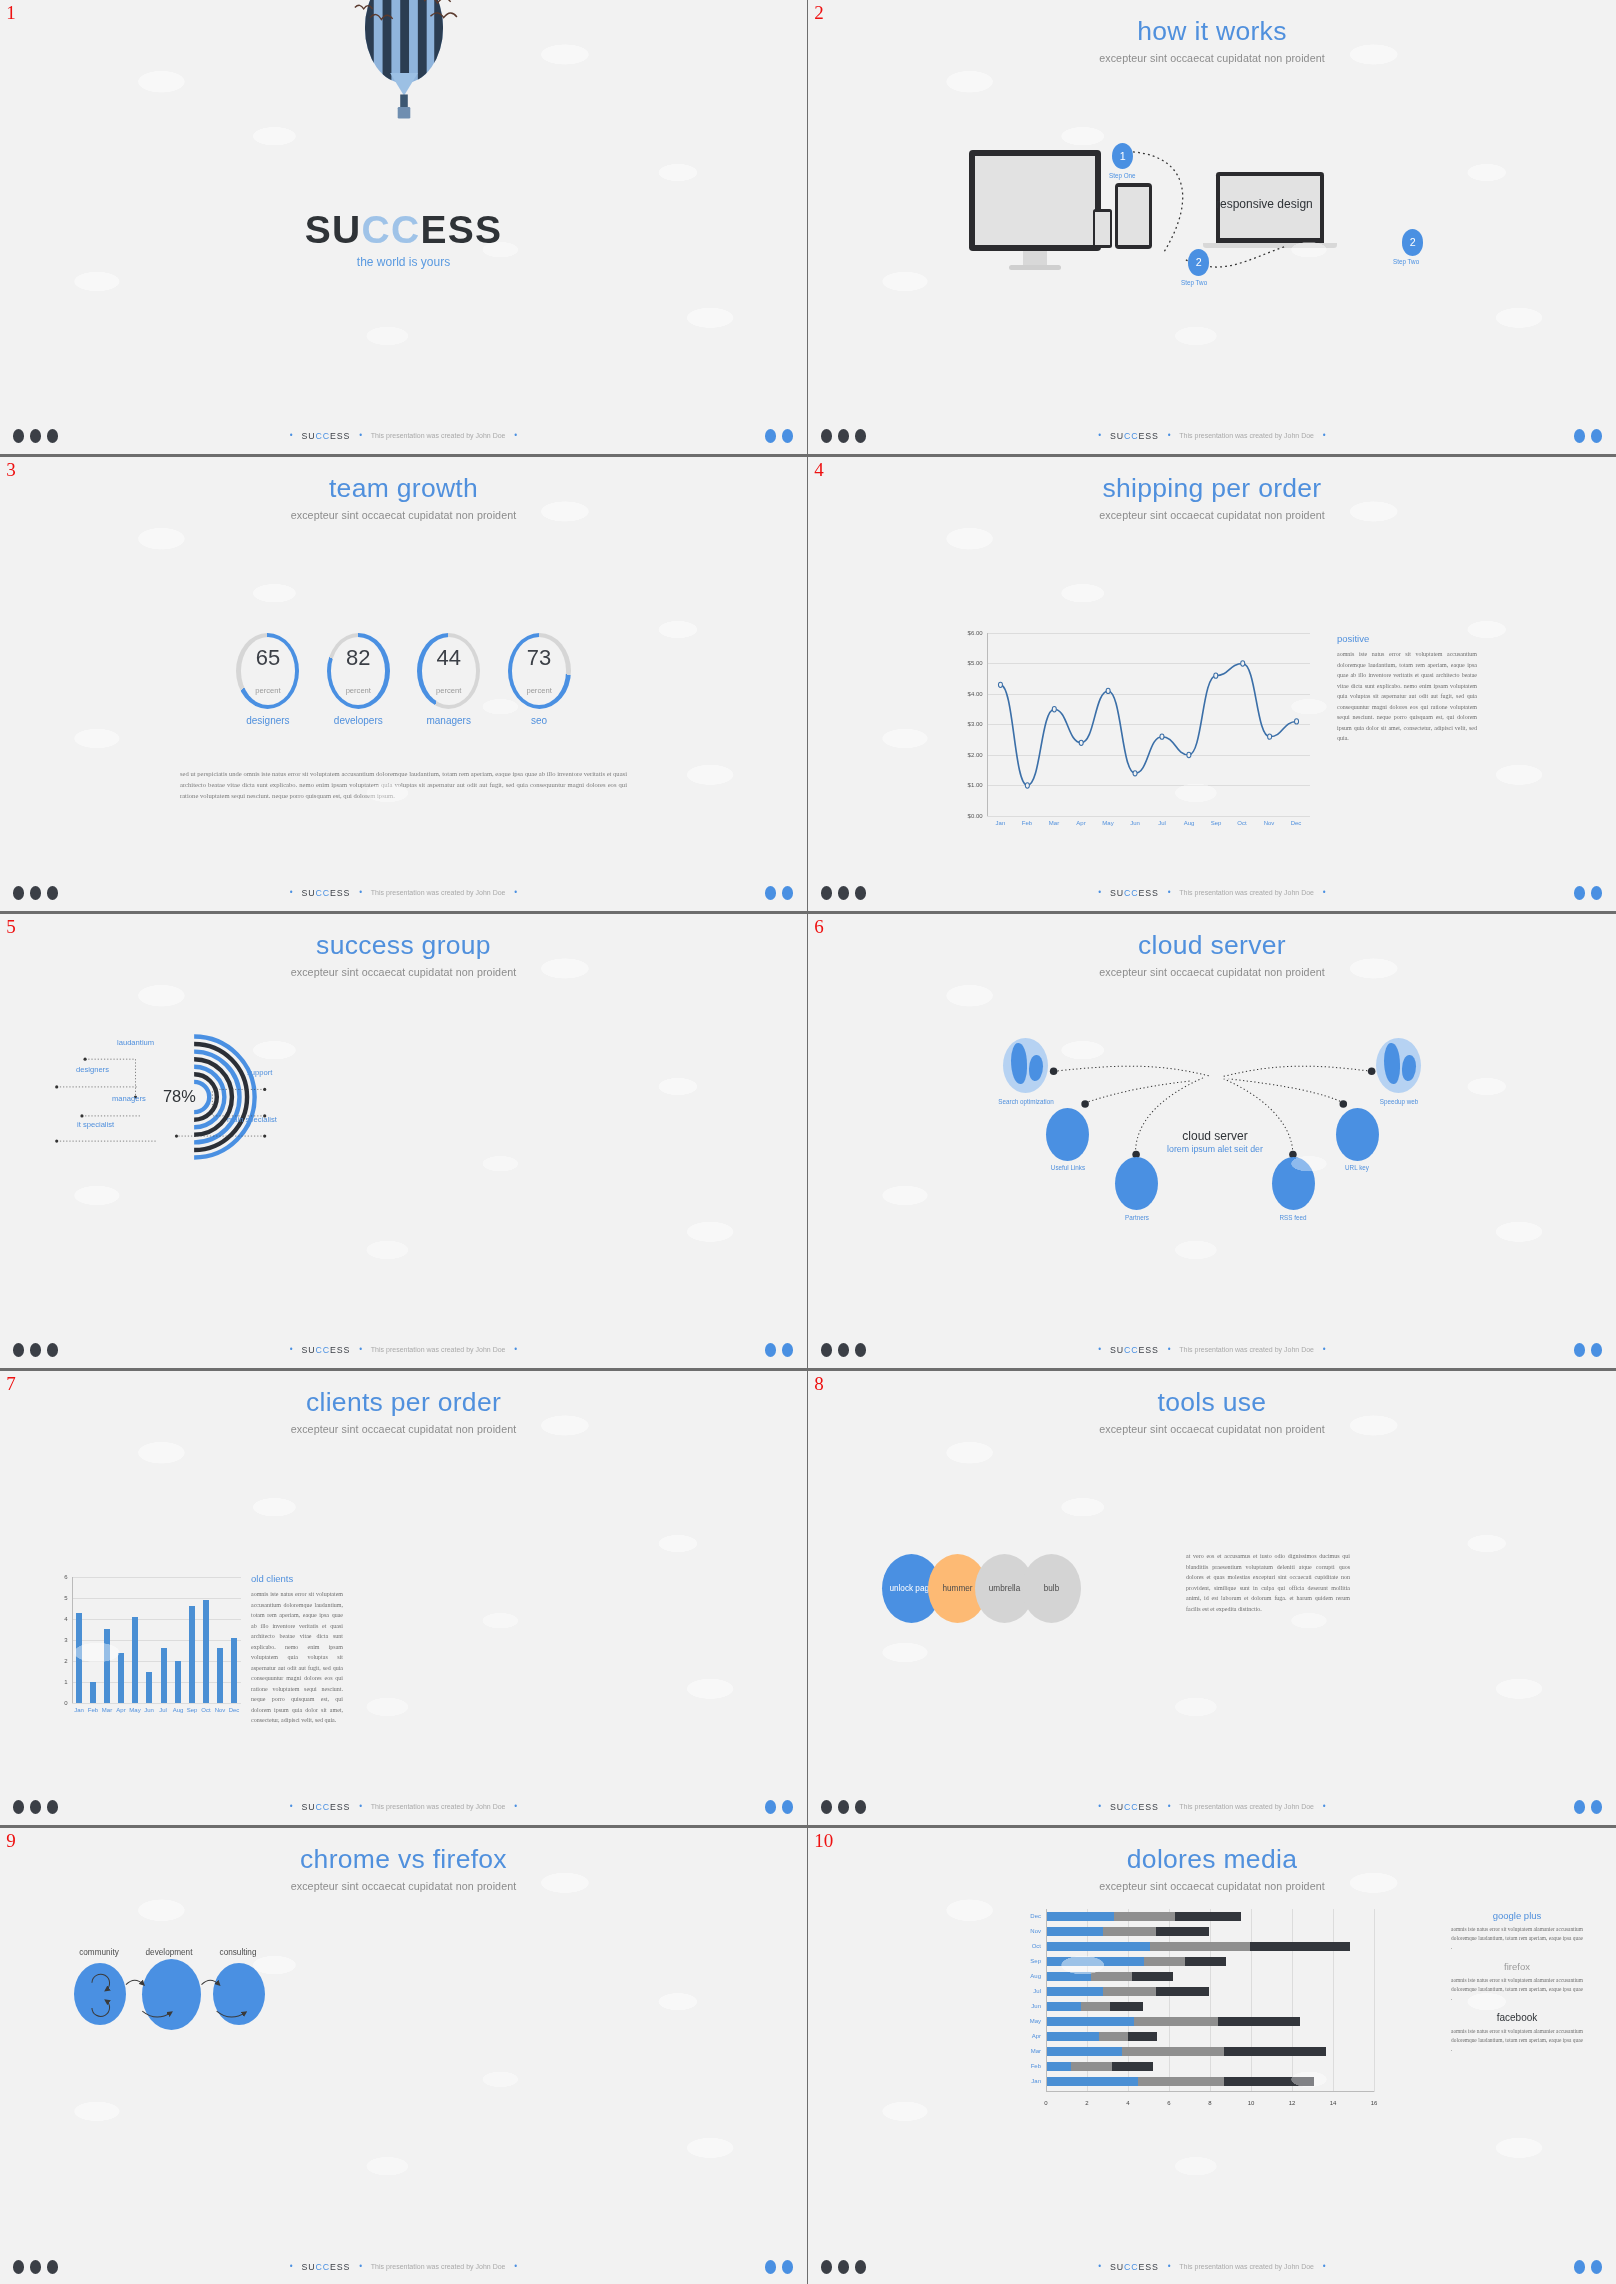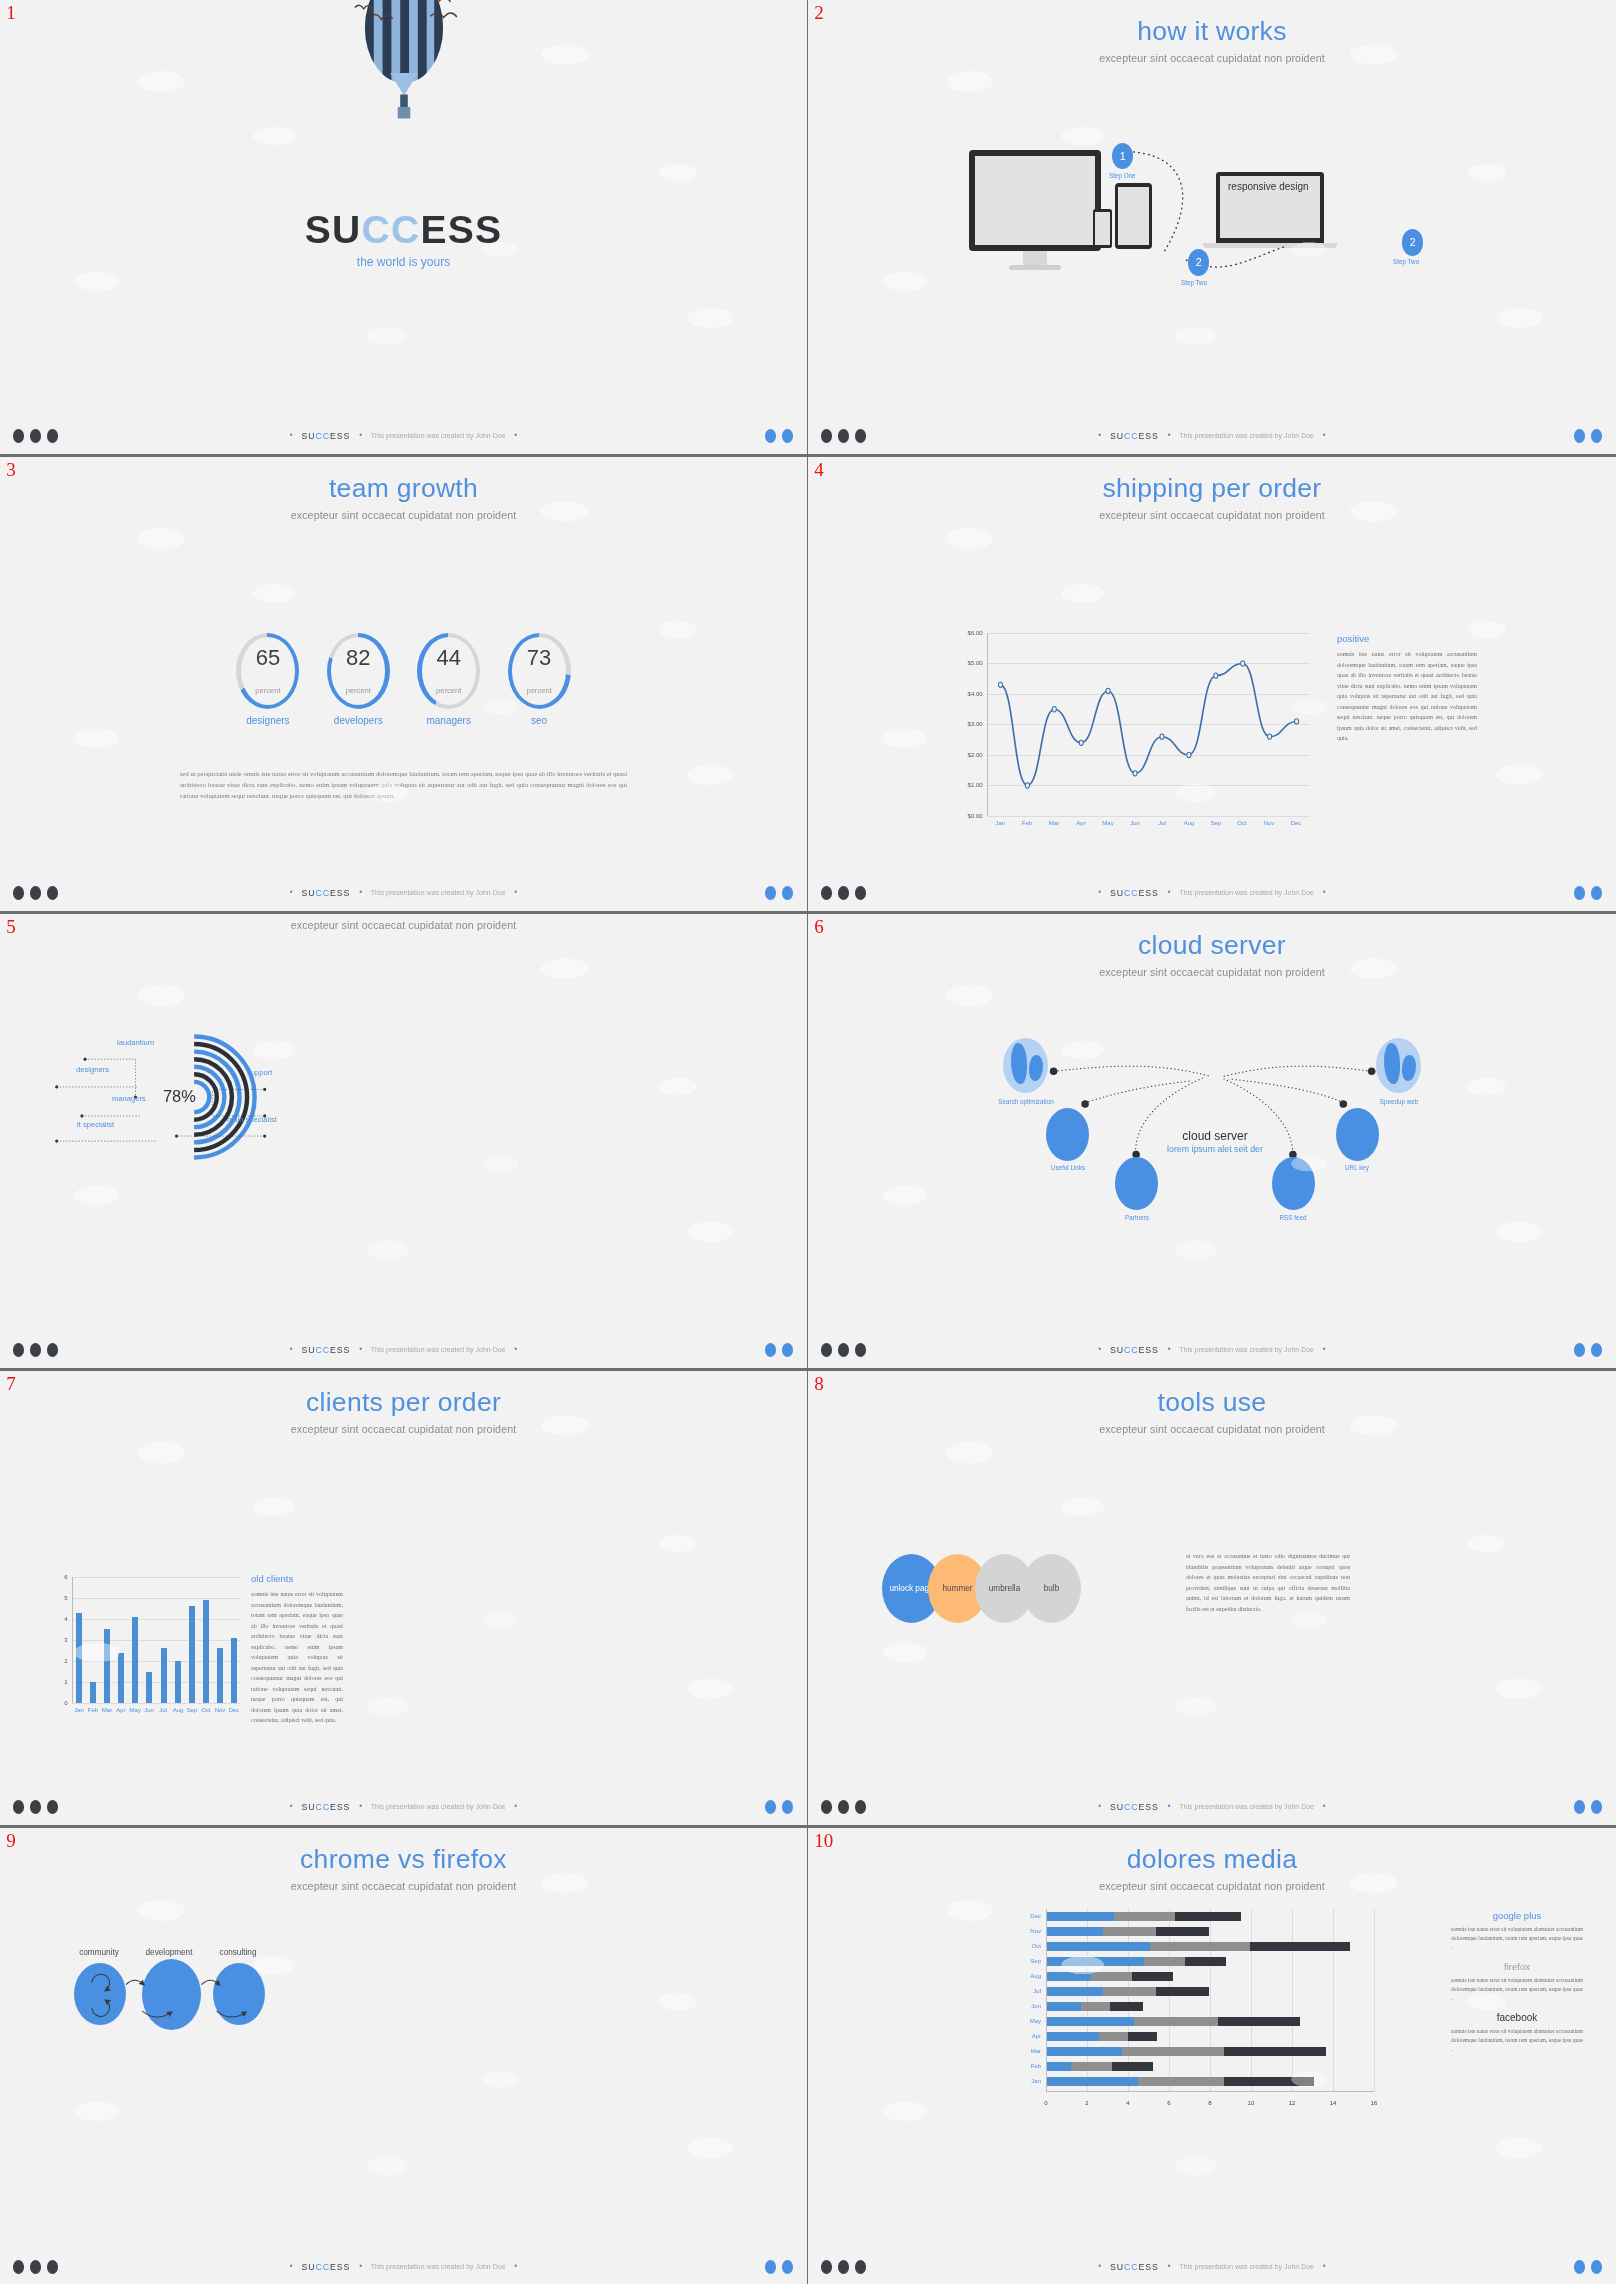--- a/index.html
+++ b/index.html
@@ -104,21 +104,21 @@
   .laptop { position: absolute; left: 408px; top: 26.5px; }
   .lap-screen { width: 108px; height: 71px; background: #2b2b2e; border-radius: 3.2px 3.2px 0 0; padding: 4.4px; }
   .lap-inner { width: 100%; height: 100%; background: #e2e2e2; }
   .lap-base { width: 134px; height: 5.7px; background: #d8d8d8; border-radius: 0 0 3.2px 3.2px; margin-left: -12.6px; }
   .step-badge {
     position: absolute; width: 21.4px; height: 26.5px; border-radius: 50%;
     background: #4a90e2; color: #fff; font-size: 10.7px;
     display: flex; align-items: center; justify-content: center;
   }
   .step-lbl { position: absolute; font-size: 6.3px; color: #4a90e2; white-space: nowrap; }
-  .resp-lbl { position: absolute; left: 408px; top: 36px; font-size: 10px; color: #2f3337; margin-left: 12px; }
+  .resp-lbl { position: absolute; left: 408px; top: 52px; font-size: 12px; color: #2f3337; }
 
   
   .donuts { position: absolute; left: 0; right: 0; top: 176px; display: flex; justify-content: center; gap: 16.4px; }
   .donut-wrap { width: 74px; text-align: center; }
   .donut {
     width: 63px; height: 76px; margin: 0 auto;
     border-radius: 50%;
     display: flex; flex-direction: column; align-items: center; justify-content: center;
     position: relative;
   }
@@ -413,20 +413,21 @@
       </div>
       <div class="dots-right">
           <i></i>
           <i></i>
         </div>
     </div>
   </div>
 
   <div class="slide">
     <div class="slide-num">5</div>
+    <div class="title">success group</div>
     <div class="subtitle">excepteur sint occaecat cupidatat non proident</div>
 
     <div style="position:absolute;left:0;top:101px;width:100%;height:164px">
       <svg width="808" height="164" viewBox="0 0 1282 260">
         <g fill="none" stroke-linecap="butt">
           <path d="M330 58 A72 72 0 1 1 330 202" stroke="#4a90e2" stroke-width="7" transform="translate(-22,0)"></path>
           <path d="M330 70 A60 60 0 1 1 330 190" stroke="#2b2f36" stroke-width="7" transform="translate(-22,0)"></path>
           <path d="M330 82 A48 48 0 1 1 330 178" stroke="#4a90e2" stroke-width="7" transform="translate(-22,0)"></path>
           <path d="M330 94 A36 36 0 1 1 330 166" stroke="#2b2f36" stroke-width="7" transform="translate(-22,0)"></path>
           <path d="M330 106 A24 24 0 1 1 330 154" stroke="#4a90e2" stroke-width="7" transform="translate(-22,0)"></path>

